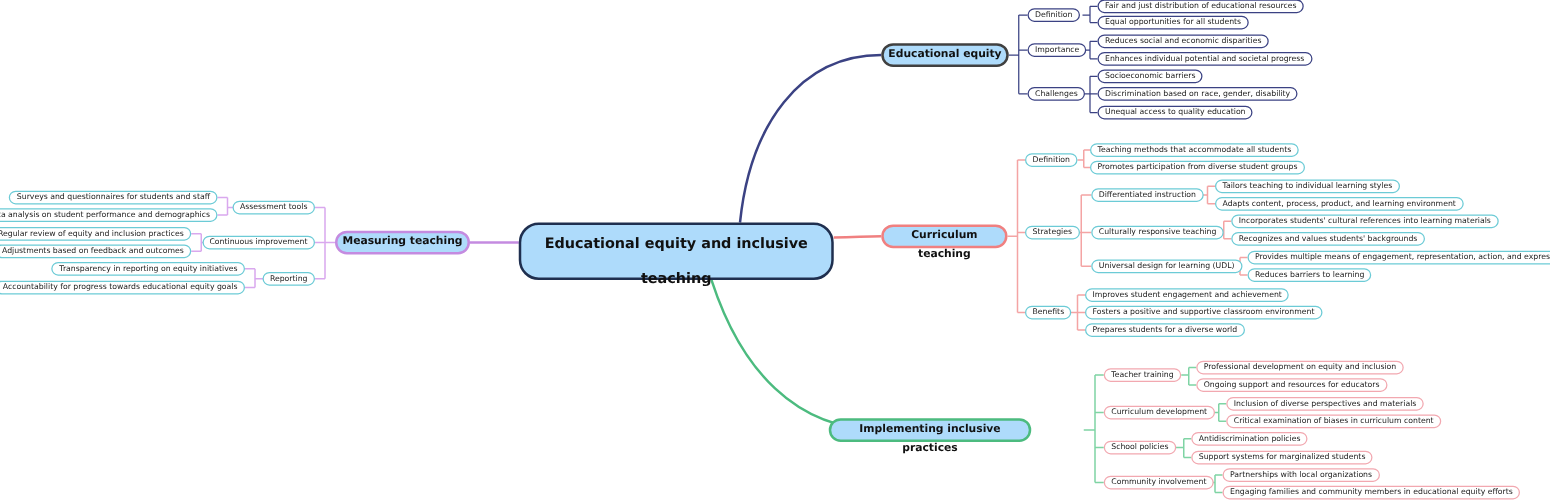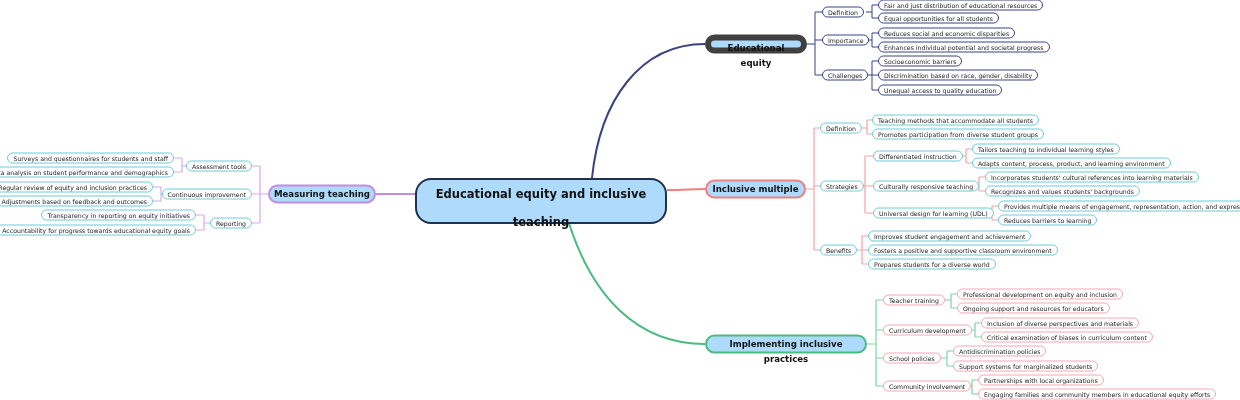--- a/index.html
+++ b/index.html
@@ -59,23 +59,23 @@
   <g stroke="#d9a8ee" stroke-width="1.2" fill="none">
     <path d="M268,194 L260,194 M260,166 L260,223 M260,166 L252,166 M260,194 L252,194 M260,223 L252,223"></path>
     <path d="M190,166 L182,166 M182,158 L182,172 M182,158 L174,158 M182,172 L174,172"></path>
     <path d="M168,194 L161,194 M161,187 L161,201 M161,187 L153,187 M161,201 L153,201"></path>
     <path d="M212,223 L204,223 M204,215 L204,230 M204,215 L196,215 M204,230 L196,230"></path>
   </g>
 </svg>
 
 <div class="root">Educational equity and inclusive teaching</div>
 
-<div class="main" style="left:705px; top:44px; width:102px; border:6px solid #404040;">Educational equity</div>
-<div class="main" style="left:705px; top:189px; width:101px; border:2px solid #f08080;">Inclusive multiple</div>
-<div class="main" style="left:705px; top:344px; width:162px; border:2px solid #4cbb7f;">Implementing inclusive practices</div>
+<div class="main" style="left:705px; top:44px; width:102px; border:2px solid #404040;">Educational equity</div>
+<div class="main" style="left:705px; top:189px; width:101px; border:2px solid #f08080;">Curriculum teaching</div>
+<div class="main" style="left:663px; top:344px; width:162px; border:2px solid #4cbb7f;">Implementing inclusive practices</div>
 <div class="main" style="left:268px; top:194px; width:108px; border:2px solid #c48be0;">Measuring teaching</div>
 
 <div class="node c-navy" style="left:822px; top:12px;">Definition</div>
 <div class="node c-navy" style="left:878px; top:5px;">Fair and just distribution of educational resources</div>
 <div class="node c-navy" style="left:878px; top:18px;">Equal opportunities for all students</div>
 
 <div class="node c-navy" style="left:822px; top:40px;">Importance</div>
 <div class="node c-navy" style="left:878px; top:33px;">Reduces social and economic disparities</div>
 <div class="node c-navy" style="left:878px; top:47px;">Enhances individual potential and societal progress</div>
 

